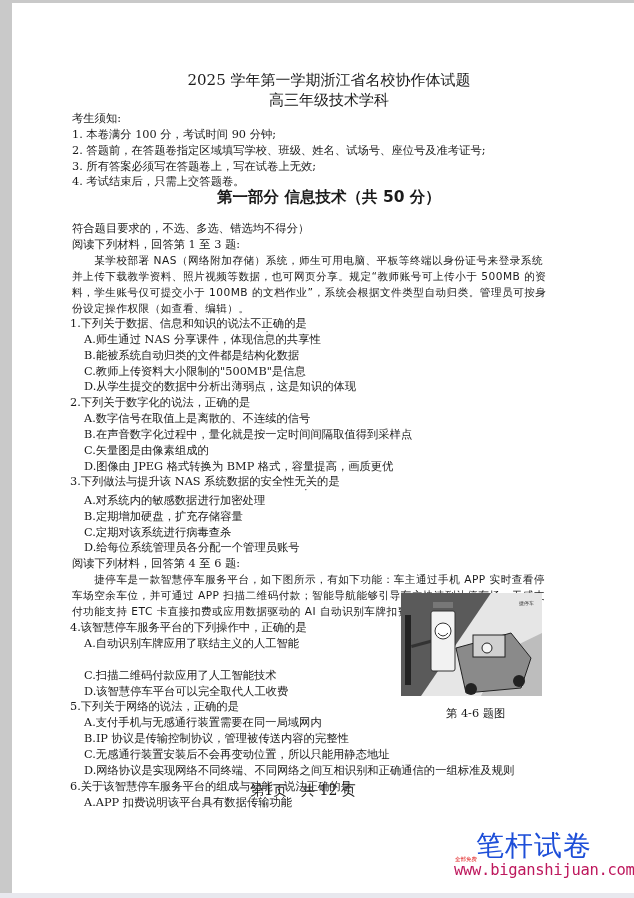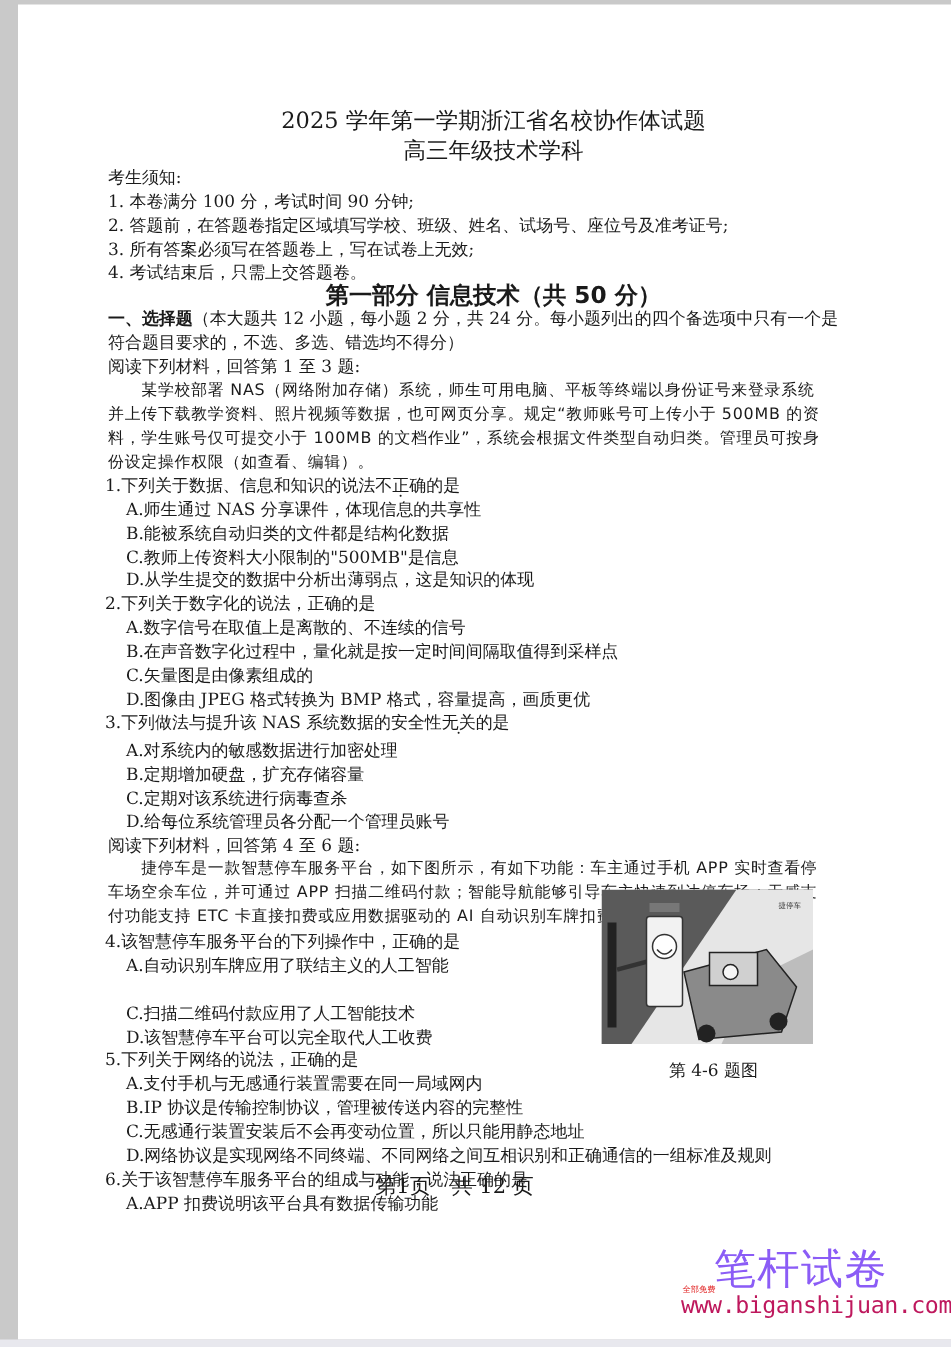--- a/index.html
+++ b/index.html
@@ -21,43 +21,40 @@
     .bold { font-weight: bold; }
     .dot { position: relative; }
     .dot::after { content: "·"; position: absolute; left: 50%; bottom: -9px; transform: translateX(-50%); font-size: 10px; }
     .figure {
       position: absolute; left: 389px; top: 593px; width: 141px; height: 100px;
       background: linear-gradient(135deg, #d8d8d8 0%, #9a9a9a 40%, #cfcfcf 100%);
       overflow: hidden;
     }
     .caption { position: absolute; left: 434px; top: 703px; font-size: 11.3px; }
     .footer { position: absolute; left: 0; width: 582px; top: 779px; text-align: center; font-size: 14px; }
-    .wm-title { position: absolute; left: 464px; top: 824px; font-size: 28px; font-family: "DejaVu Sans", "Liberation Sans", sans-serif; color: #8b5cf6; letter-spacing: 1px; }
+    .wm-title { position: absolute; left: 464px; top: 824px; font-size: 28px; font-family: "DejaVu Sans", "Liberation Sans", sans-serif; color: #1d4ed8; letter-spacing: 1px; }
     .wm-red { position: absolute; left: 443px; top: 853px; font-size: 5.5px; color: #e02020; font-family: "DejaVu Sans", sans-serif; }
     .wm-url { position: absolute; left: 442px; top: 858px; font-size: 15.5px; font-family: "DejaVu Sans Mono", "Liberation Mono", monospace; color: #be185d; letter-spacing: -0.3px; }
   </style>
 </head>
 <body>
 
 <div class="page">
 
   <div class="abs title1" style="top:68px">2025 学年第一学期浙江省名校协作体试题</div>
   <div class="abs title2" style="top:88px">高三年级技术学科</div>
 
   <div class="abs t" style="top:108px">考生须知:</div>
   <div class="abs t" style="top:124px">1. 本卷满分 100 分，考试时间 90 分钟;</div>
   <div class="abs t" style="top:140px">2. 答题前，在答题卷指定区域填写学校、班级、姓名、试场号、座位号及准考证号;</div>
   <div class="abs t" style="top:156px">3. 所有答案必须写在答题卷上，写在试卷上无效;</div>
   <div class="abs t" style="top:171px">4. 考试结束后，只需上交答题卷。</div>
 
   <div class="abs sec" style="top:184px">第一部分  信息技术（共 50 分）</div>
 
-  <div class="abs t" style="top:202px">
-    <span class="bold">一、选择题</span><span>（本大题共 12 小题，每小题 2 分，共 24 分。每小题列出的四个备选项中只有一个是</span>
-  </div>
   <div class="abs t" style="top:218px">符合题目要求的，不选、多选、错选均不得分）</div>
 
   <div class="abs t" style="top:234px">阅读下列材料，回答第 1 至 3 题:</div>
   <div class="abs t material" style="top:250px">　　某学校部署 NAS（网络附加存储）系统，师生可用电脑、平板等终端以身份证号来登录系统</div>
   <div class="abs t material" style="top:266px">并上传下载教学资料、照片视频等数据，也可网页分享。规定“教师账号可上传小于 500MB 的资</div>
   <div class="abs t material" style="top:282px">料，学生账号仅可提交小于 100MB 的文档作业”，系统会根据文件类型自动归类。管理员可按身</div>
   <div class="abs t material" style="top:298px">份设定操作权限（如查看、编辑）。</div>
 
   <div class="abs t" style="top:313px;left:58px">
     <span>1.下列关于数据、信息和知识的说法</span><span class="dot">不正确</span><span>的是</span>

